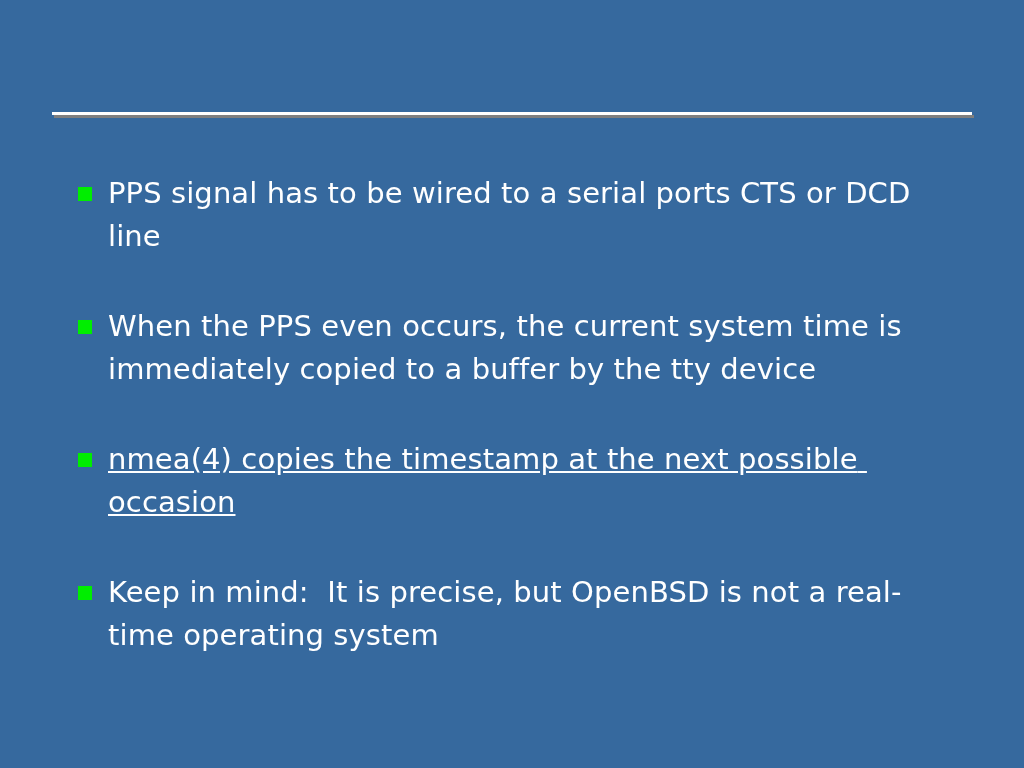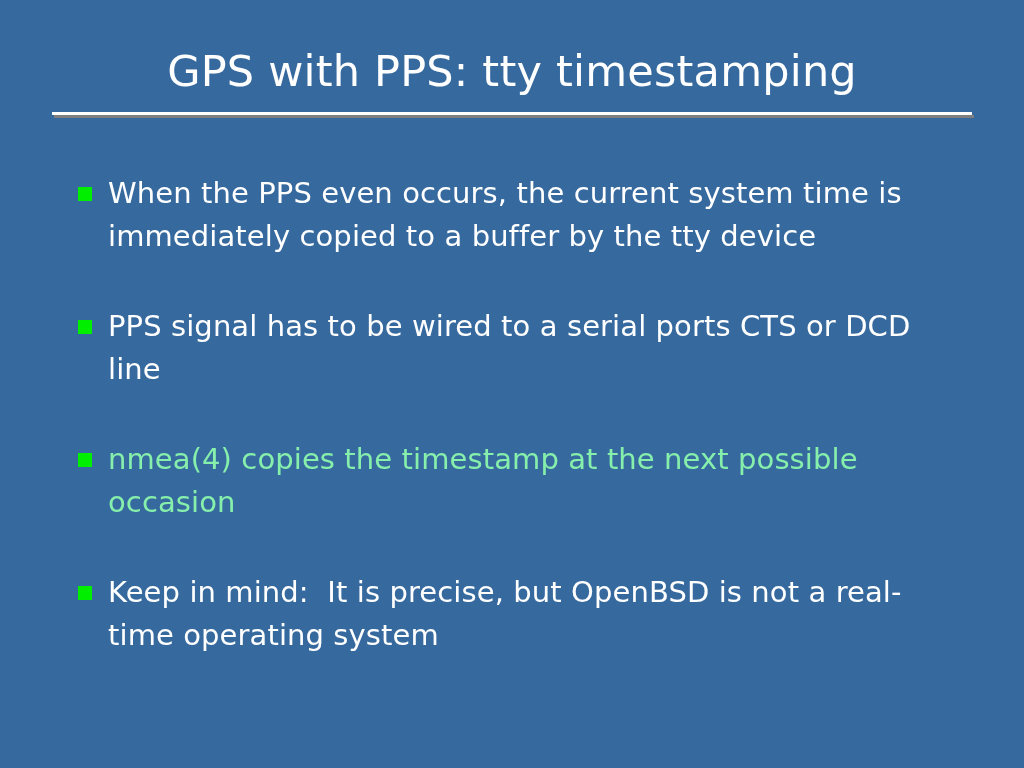--- a/index.html
+++ b/index.html
@@ -98,44 +98,41 @@
     line-height: 43px;
     white-space: pre-wrap;
     letter-spacing: 0.1px;
   }
 </style>
 </head>
 <body style="background: rgb(54, 105, 158);">
 
 <div id="slide" style="background: rgb(54, 105, 158);">
 
-  <div id="title-block">
-    <span id="slide-title" style="color: rgb(255, 255, 255);">GPS with PPS: tty timestamping</span>
-  </div>
 
   <div id="title-divider">
     <div class="rule-shadow" style="background: rgb(127, 127, 127);"></div>
     <div class="rule-main" style="background: rgb(255, 255, 255);"></div>
   </div>
 
   <div id="bullet-list">
 
     <div class="bullet-item">
       <span class="bullet-marker" style="background: rgb(0, 238, 0);"></span>
+      <span class="bullet-text" style="color: rgb(255, 255, 255);">PPS signal has to be wired to a serial ports CTS or DCD line</span>
+    </div>
+
+    <div class="bullet-item">
+      <span class="bullet-marker" style="background: rgb(0, 238, 0);"></span>
       <span class="bullet-text" style="color: rgb(255, 255, 255);">When the PPS even occurs, the current system time is immediately copied to a buffer by the tty device</span>
     </div>
 
     <div class="bullet-item">
       <span class="bullet-marker" style="background: rgb(0, 238, 0);"></span>
-      <span class="bullet-text" style="color: rgb(255, 255, 255);">PPS signal has to be wired to a serial ports CTS or DCD line</span>
-    </div>
-
-    <div class="bullet-item">
-      <span class="bullet-marker" style="background: rgb(0, 238, 0);"></span>
-      <span class="bullet-text" style="color: #86efac;">nmea(4) copies the timestamp at the next possible occasion</span>
+      <span class="bullet-text" style="color: #ffffff; text-decoration: underline;">nmea(4) copies the timestamp at the next possible occasion</span>
     </div>
 
     <div class="bullet-item">
       <span class="bullet-marker" style="background: rgb(0, 238, 0);"></span>
       <span class="bullet-text" style="color: rgb(255, 255, 255);">Keep in mind:  It is precise, but OpenBSD is not a real-time operating system</span>
     </div>
 
   </div>
 </div>
 

